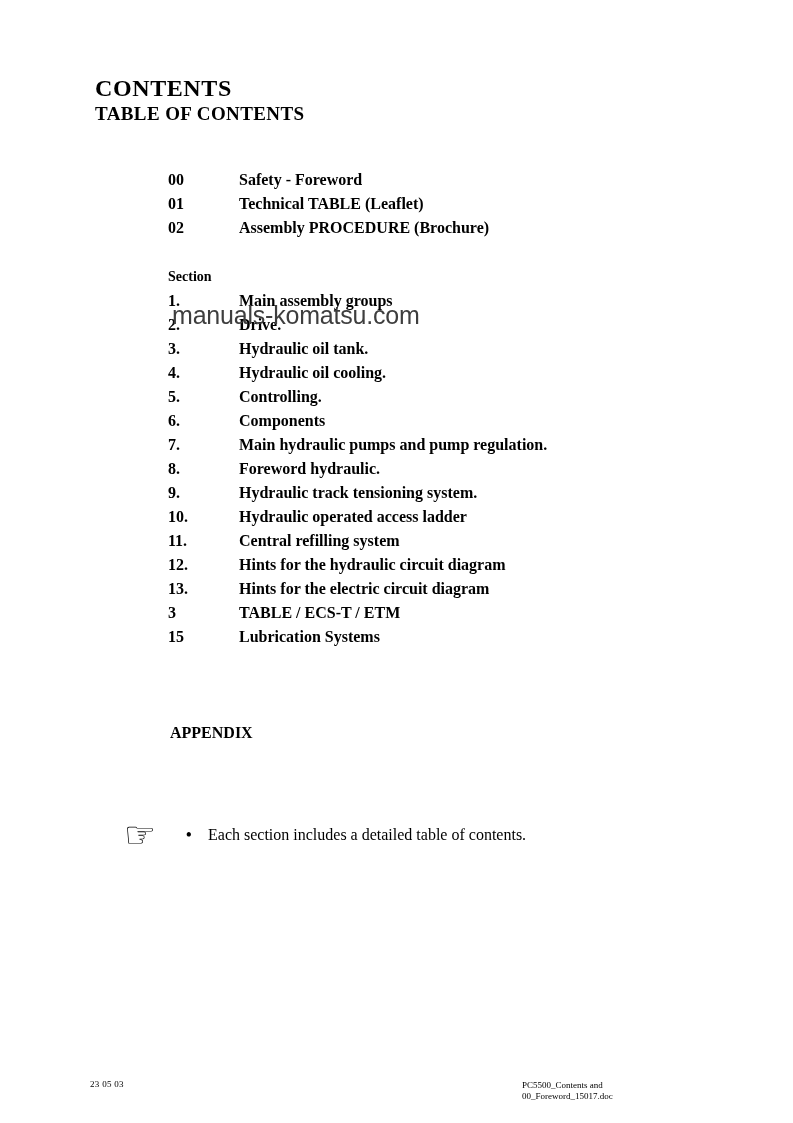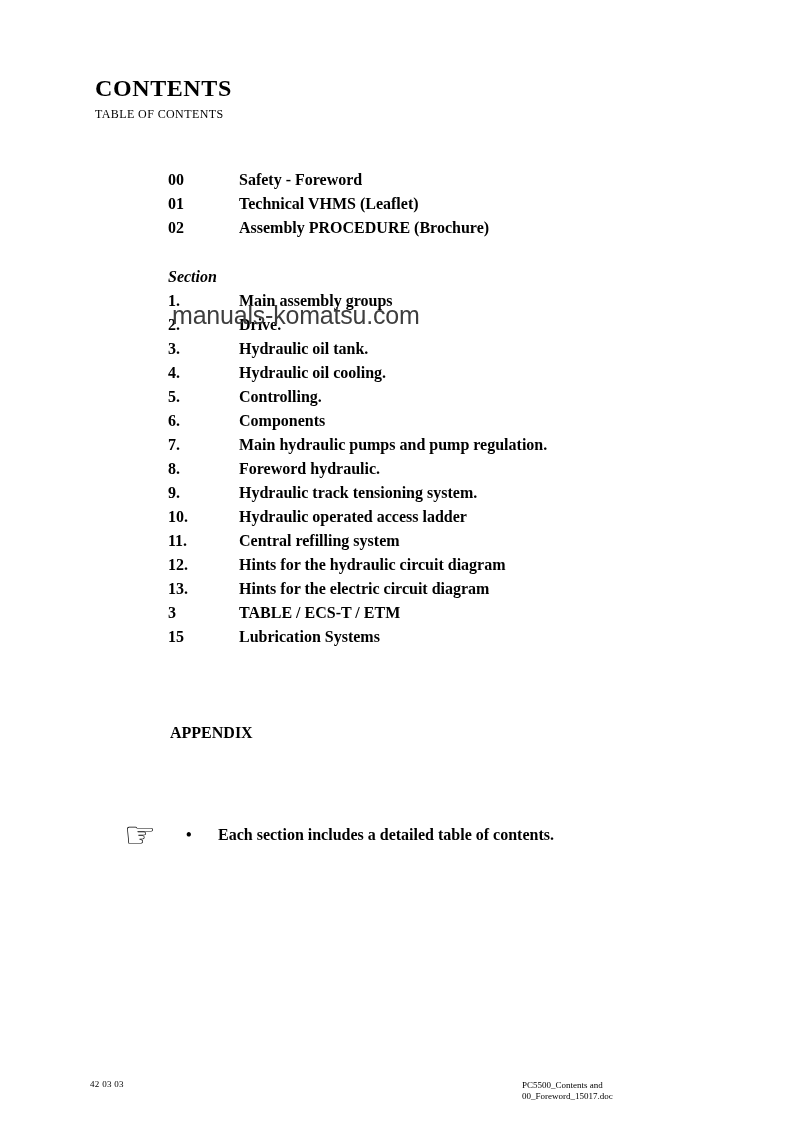--- a/index.html
+++ b/index.html
@@ -23,39 +23,38 @@
     top: 74px;
     font-size: 24px;
     font-weight: bold;
     letter-spacing: 0.6px;
     line-height: 28px;
   }
   .doc-subtitle {
     position: absolute;
     left: 95px;
     top: 104px;
-    font-size: 12px;
-    font-weight: normal;
+    font-size: 19px;
+    font-weight: bold;
     letter-spacing: 0.4px;
     line-height: 20px;
   }
 
   .front-list {
     position: absolute;
     left: 168px;
     top: 168px;
   }
   .section-heading {
     position: absolute;
     left: 168px;
     top: 265px;
-    font-size: 16px;
+    font-size: 14px;
     font-weight: bold;
     line-height: 24px;
-    font-style: italic;
   }
   .section-list {
     position: absolute;
     left: 168px;
     top: 289px;
   }
   .toc-row {
     display: flex;
     line-height: 24px;
     font-size: 16px;
@@ -97,23 +96,23 @@
     color: #000000;
   }
   .note-bullet {
     width: 16px;
     flex: 0 0 16px;
     font-size: 16px;
     font-weight: bold;
     line-height: 40px;
   }
   .note-text {
-    margin-left: 16px;
-    font-size: 16px;
-    font-weight: bold;
+    margin-left: 6px;
+    font-size: 16px;
+    font-weight: normal;
     line-height: 40px;
     white-space: nowrap;
   }
 
   .watermark {
     position: absolute;
     left: 172px;
     top: 300px;
     font-family: "Liberation Sans", sans-serif;
     font-size: 25px;
@@ -149,21 +148,21 @@
   <div class="doc-title">CONTENTS</div>
   <div class="doc-subtitle">TABLE OF CONTENTS</div>
 
   <div class="front-list">
     <div class="toc-row">
       <span class="toc-num">00</span>
       <span class="toc-label">Safety - Foreword</span>
     </div>
     <div class="toc-row">
       <span class="toc-num">01</span>
-      <span class="toc-label">Technical VHMS (Leaflet)</span>
+      <span class="toc-label">Technical TABLE (Leaflet)</span>
     </div>
     <div class="toc-row">
       <span class="toc-num">02</span>
       <span class="toc-label">Assembly PROCEDURE (Brochure)</span>
     </div>
   </div>
 
   <div class="section-heading">Section</div>
 
   <div class="section-list">
@@ -232,16 +231,16 @@
   <div class="appendix-heading">APPENDIX</div>
 
   <div class="note-row">
     <span class="hand-icon">☞</span>
     <span class="note-bullet">•</span>
     <span class="note-text">Each section includes a detailed table of contents.</span>
   </div>
 
   <div class="watermark">manuals-komatsu.com</div>
 
-  <div class="footer-left">42 03 03</div>
+  <div class="footer-left">23 05 03</div>
   <div class="footer-right">PC5500_Contents and 00_Foreword_15017.doc</div>
 
 </div>
 
 </body></html>

